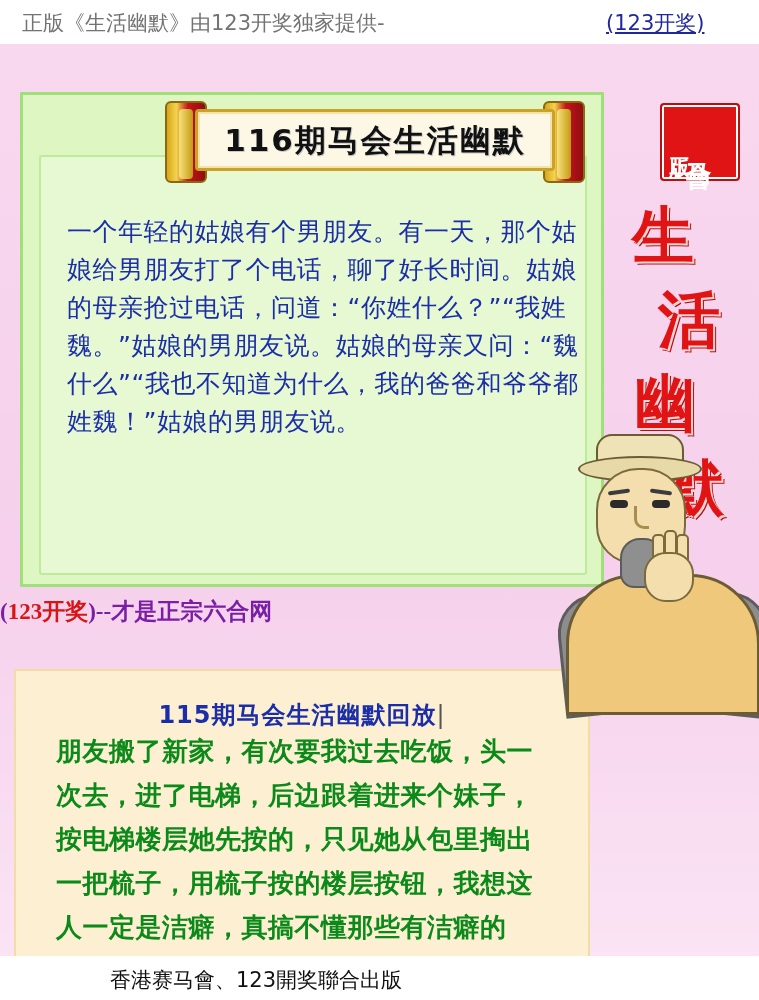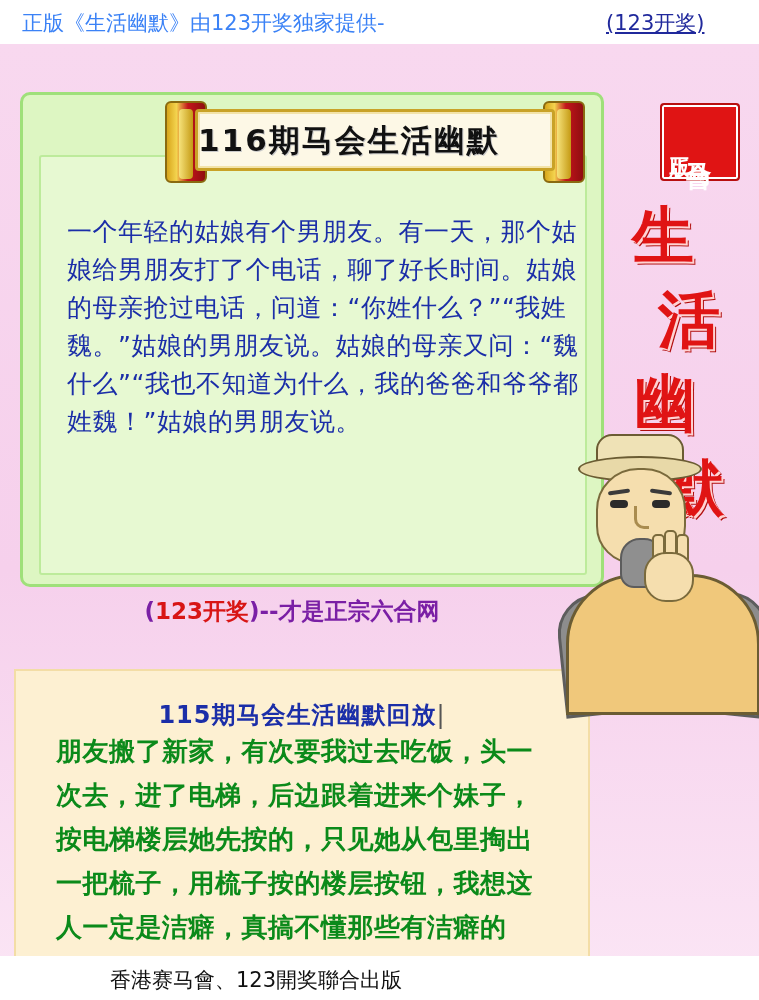--- a/index.html
+++ b/index.html
@@ -29,21 +29,21 @@
     left: 0; top: 0;
     width: 759px;
     height: 44px;
     background: #ffffff;
   }
   .topbar-left {
     position: absolute;
     left: 22px;
     top: 9px;
     font-size: 21px;
-    color: #3b82f6;
+    color: #737373;
     font-family: "DejaVu Sans", sans-serif;
     white-space: nowrap;
     letter-spacing: 0px;
   }
   .topbar-right {
     position: absolute;
     left: 606px;
     top: 9px;
     font-size: 21px;
     color: #20299c;
@@ -64,21 +64,21 @@
   
   .green-panel {
     position: absolute;
     left: 20px;
     top: 48px;
     width: 584px;
     height: 495px;
     background: #ddf6c2;
     border: 3px solid #9fe07a;
     box-sizing: border-box;
-    border-radius: 10px;
+    border-radius: 1px;
   }
   .green-inner {
     position: absolute;
     left: 16px;
     top: 60px;
     width: 548px;
     height: 420px;
     background: #e7f9d2;
     border: 2px solid #bdeb9b;
     box-sizing: border-box;
@@ -125,21 +125,21 @@
     background: #fdf8e6;
     border: 3px solid #c9a227;
     border-radius: 4px;
     box-shadow: inset 0 0 0 2px #f3e3a8;
     box-sizing: border-box;
   }
   .scroll-title {
     position: absolute;
     left: 0; right: 0;
     top: 8px;
-    text-align: left;
+    text-align: center;
     font-size: 31px;
     font-weight: bold;
     color: #111111;
     letter-spacing: 2px;
     text-shadow: 1px 1px 0 #c9c9c9;
     font-family: "DejaVu Sans", sans-serif;
   }
 
   
   .joke-text {
@@ -154,25 +154,25 @@
     letter-spacing: 0.5px;
     text-align: left;
   }
 
   
   .mid-caption {
     position: absolute;
     left: 0;
     top: 552px;
     width: 584px;
-    text-align: center;
     font-size: 23px;
     color: #7a1fa5;
     font-weight: bold;
     white-space: nowrap;
+    font-family: Liberation Serif, serif;
   }
   .mid-caption .red { color: #d81515; }
 
   
   .cream-panel {
     position: absolute;
     left: 14px;
     top: 625px;
     width: 576px;
     height: 318px;

